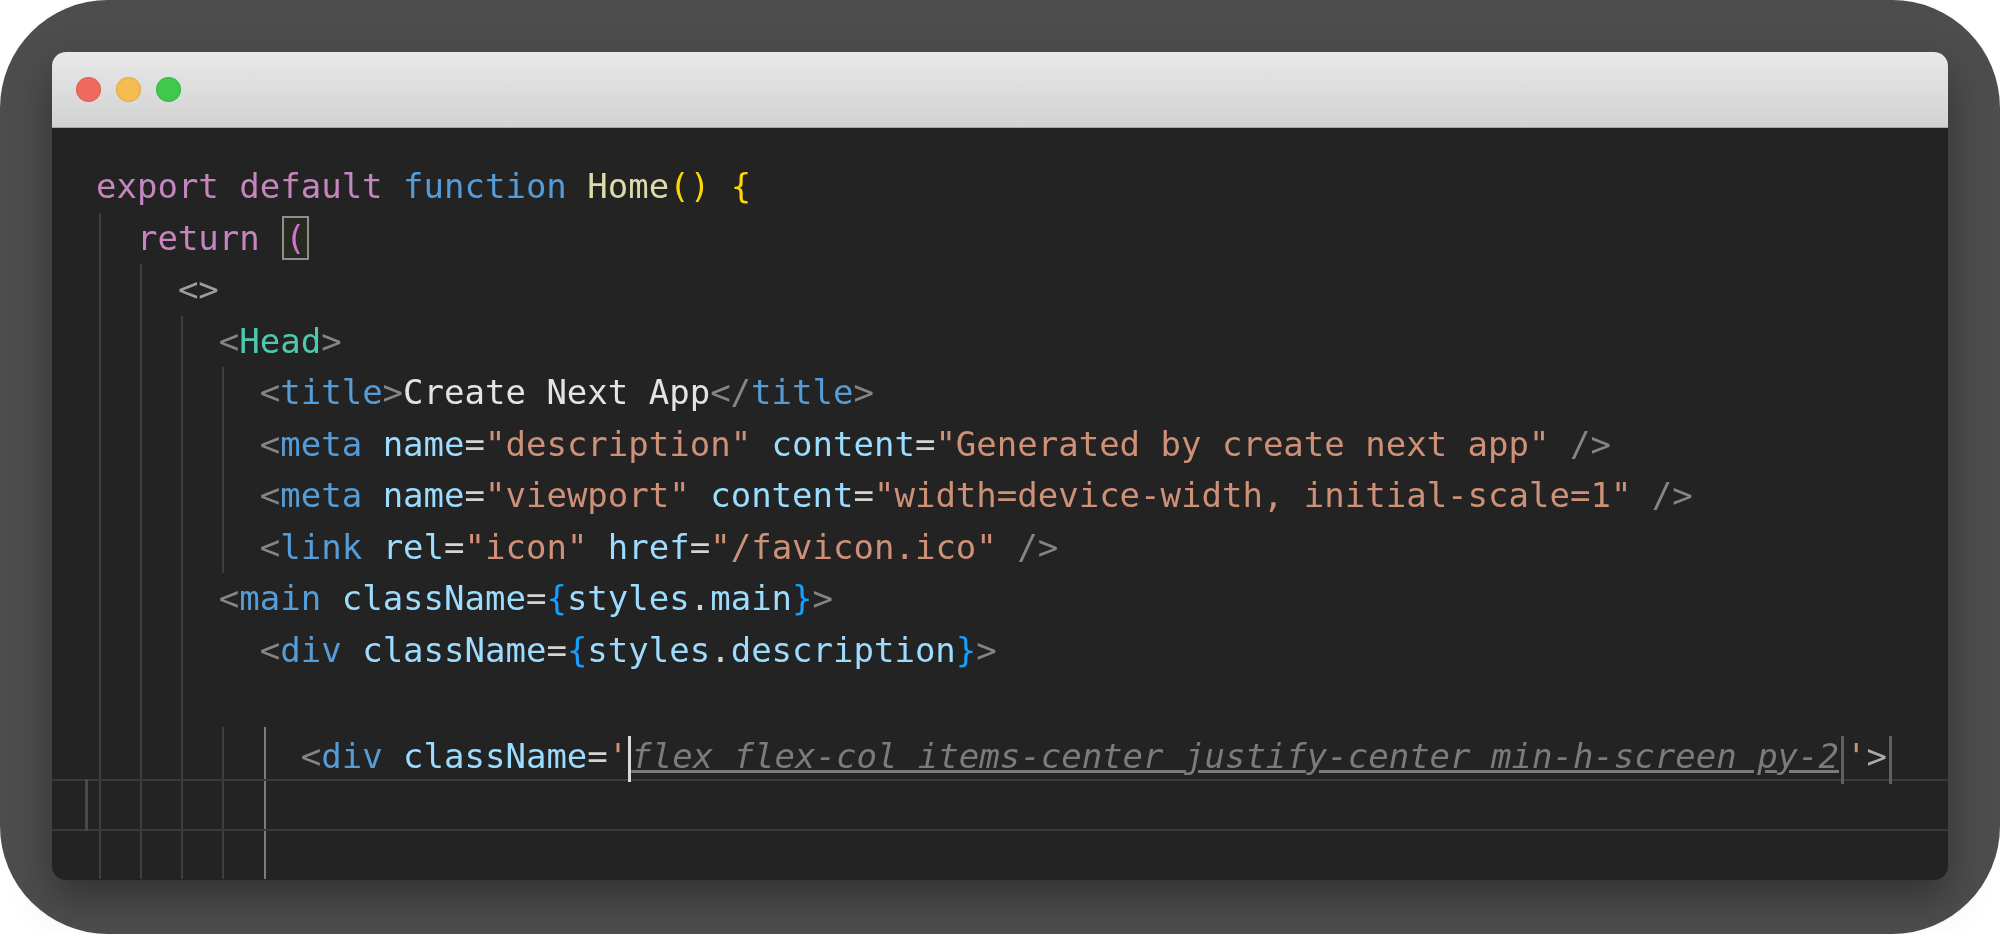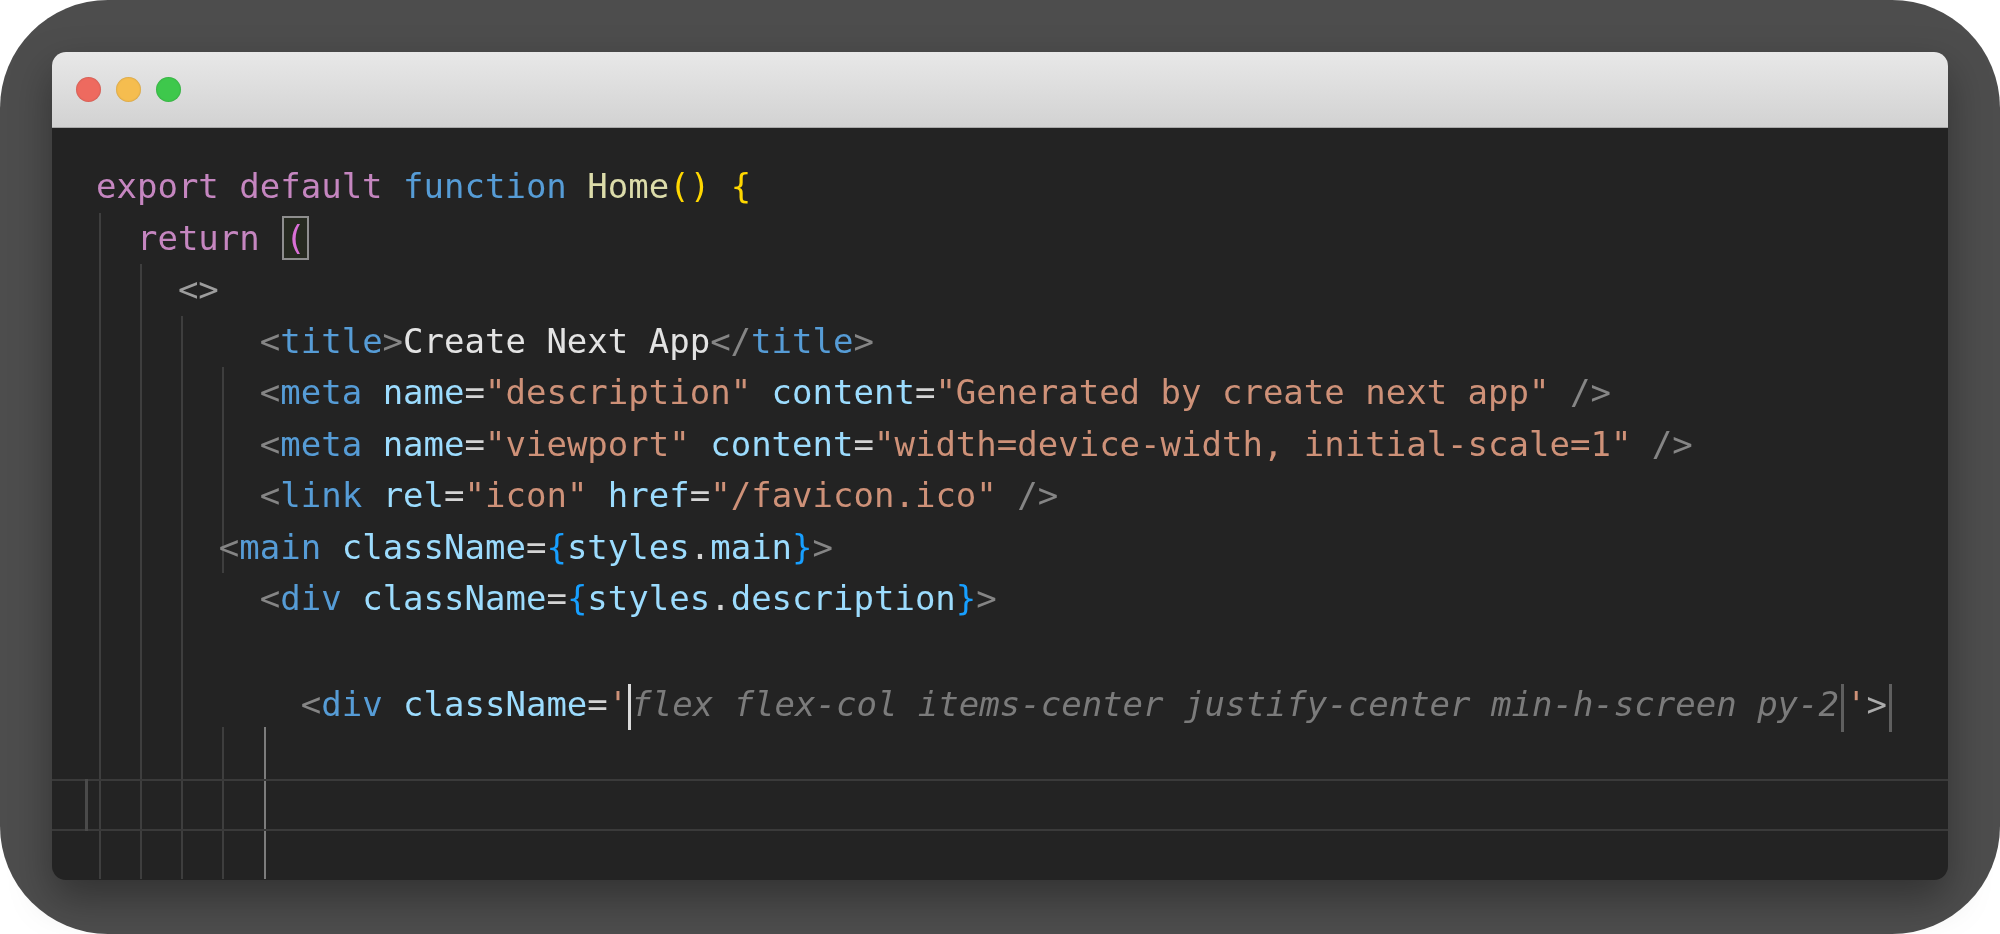--- a/index.html
+++ b/index.html
@@ -22,21 +22,21 @@
   .editor{position:relative;height:605px;background:#232323;}
   .guide{position:absolute;width:2px;background:#3e3e3e;}
   .guide.active{background:#7c7c7c;}
   .linehl{
     position:absolute;left:0;width:100%;top:651px;height:48px;
     border-top:2px solid #3a3a3a;border-bottom:2px solid #3a3a3a;box-sizing:content-box;
   }
   .linehl-left{position:absolute;left:33px;top:651px;width:3px;height:52px;background:#4a4a4a;}
   .code{position:absolute;left:0;top:33px;width:100%;}
   .line{height:51.5px;line-height:51.5px;white-space:pre;font-size:34px;padding-left:44px;color:#d4d4d4;}
-  .tk-ghost{font-style:italic;}
+  .tk-ghost{font-style:italic;text-decoration:underline;}
   .tk-box{border:2px solid #8e8e8e;background:#262a20;padding:0 1px;margin:0 2px;}
   .cursor{
     display:inline-block;width:3px;height:46px;background:#dadada;
     vertical-align:text-bottom;transform:translateY(6px);
   }
   .vbar{
     display:inline-block;width:3px;height:48px;background:#5f5f5f;
     vertical-align:text-bottom;transform:translateY(8px);margin:0 2px;
   }
 </style>
@@ -59,20 +59,21 @@
           <div class="guide" style="left: 170px; top: 239px; height: 206px;"></div>
           <div class="guide" style="left: 170px; top: 599px; height: 152px;"></div>
           <div class="guide active" style="left: 212px; top: 599px; height: 152px;"></div>
         </div>
       <div class="linehl"></div>
       <div class="linehl-left"></div>
       <div class="code" id="code">
           <div class="line"><span style="color: rgb(197, 134, 192);">export default</span><span style="color: rgb(212, 212, 212);"> </span><span style="color: rgb(86, 156, 214);">function</span><span style="color: rgb(212, 212, 212);"> </span><span style="color: rgb(220, 220, 170);">Home</span><span style="color: rgb(255, 215, 0);">()</span><span style="color: rgb(212, 212, 212);"> </span><span style="color: rgb(255, 215, 0);">{</span></div>
           <div class="line"><span style="color: rgb(212, 212, 212);">  </span><span style="color: rgb(197, 134, 192);">return</span><span style="color: rgb(212, 212, 212);"> </span><span class="tk-box" style="color: rgb(218, 112, 214);">(</span></div>
           <div class="line"><span style="color: rgb(212, 212, 212);">    </span><span style="color: rgb(157, 157, 157);">&lt;&gt;</span></div>
+          <div class="line"><span style="color: rgb(212, 212, 212);">      </span><span style="color: rgb(133, 133, 133);">&lt;</span><span style="color: rgb(78, 201, 176);">Head</span><span style="color: rgb(133, 133, 133);">&gt;</span></div>
           <div class="line"><span style="color: rgb(212, 212, 212);">        </span><span style="color: rgb(133, 133, 133);">&lt;</span><span style="color: rgb(86, 156, 214);">title</span><span style="color: rgb(133, 133, 133);">&gt;</span><span style="color: rgb(227, 227, 227);">Create Next App</span><span style="color: rgb(133, 133, 133);">&lt;/</span><span style="color: rgb(86, 156, 214);">title</span><span style="color: rgb(133, 133, 133);">&gt;</span></div>
           <div class="line"><span style="color: rgb(212, 212, 212);">        </span><span style="color: rgb(133, 133, 133);">&lt;</span><span style="color: rgb(86, 156, 214);">meta</span><span style="color: rgb(212, 212, 212);"> </span><span style="color: rgb(156, 220, 254);">name</span><span style="color: rgb(212, 212, 212);">=</span><span style="color: rgb(206, 145, 120);">"description"</span><span style="color: rgb(212, 212, 212);"> </span><span style="color: rgb(156, 220, 254);">content</span><span style="color: rgb(212, 212, 212);">=</span><span style="color: rgb(206, 145, 120);">"Generated by create next app"</span><span style="color: rgb(212, 212, 212);"> </span><span style="color: rgb(133, 133, 133);">/&gt;</span></div>
           <div class="line"><span style="color: rgb(212, 212, 212);">        </span><span style="color: rgb(133, 133, 133);">&lt;</span><span style="color: rgb(86, 156, 214);">meta</span><span style="color: rgb(212, 212, 212);"> </span><span style="color: rgb(156, 220, 254);">name</span><span style="color: rgb(212, 212, 212);">=</span><span style="color: rgb(206, 145, 120);">"viewport"</span><span style="color: rgb(212, 212, 212);"> </span><span style="color: rgb(156, 220, 254);">content</span><span style="color: rgb(212, 212, 212);">=</span><span style="color: rgb(206, 145, 120);">"width=device-width, initial-scale=1"</span><span style="color: rgb(212, 212, 212);"> </span><span style="color: rgb(133, 133, 133);">/&gt;</span></div>
           <div class="line"><span style="color: rgb(212, 212, 212);">        </span><span style="color: rgb(133, 133, 133);">&lt;</span><span style="color: rgb(86, 156, 214);">link</span><span style="color: rgb(212, 212, 212);"> </span><span style="color: rgb(156, 220, 254);">rel</span><span style="color: rgb(212, 212, 212);">=</span><span style="color: rgb(206, 145, 120);">"icon"</span><span style="color: rgb(212, 212, 212);"> </span><span style="color: rgb(156, 220, 254);">href</span><span style="color: rgb(212, 212, 212);">=</span><span style="color: rgb(206, 145, 120);">"/favicon.ico"</span><span style="color: rgb(212, 212, 212);"> </span><span style="color: rgb(133, 133, 133);">/&gt;</span></div>
           <div class="line"><span style="color: rgb(212, 212, 212);">      </span><span style="color: rgb(133, 133, 133);">&lt;</span><span style="color: rgb(86, 156, 214);">main</span><span style="color: rgb(212, 212, 212);"> </span><span style="color: rgb(156, 220, 254);">className</span><span style="color: rgb(212, 212, 212);">=</span><span style="color: rgb(23, 159, 255);">{</span><span style="color: rgb(156, 220, 254);">styles</span><span style="color: rgb(212, 212, 212);">.</span><span style="color: rgb(156, 220, 254);">main</span><span style="color: rgb(23, 159, 255);">}</span><span style="color: rgb(133, 133, 133);">&gt;</span></div>
           <div class="line"><span style="color: rgb(212, 212, 212);">        </span><span style="color: rgb(133, 133, 133);">&lt;</span><span style="color: rgb(86, 156, 214);">div</span><span style="color: rgb(212, 212, 212);"> </span><span style="color: rgb(156, 220, 254);">className</span><span style="color: rgb(212, 212, 212);">=</span><span style="color: rgb(23, 159, 255);">{</span><span style="color: rgb(156, 220, 254);">styles</span><span style="color: rgb(212, 212, 212);">.</span><span style="color: rgb(156, 220, 254);">description</span><span style="color: rgb(23, 159, 255);">}</span><span style="color: rgb(133, 133, 133);">&gt;</span></div>
           <div class="line"></div>
           <div class="line"><span style="color: rgb(212, 212, 212);">          </span><span style="color: rgb(133, 133, 133);">&lt;</span><span style="color: rgb(86, 156, 214);">div</span><span style="color: rgb(212, 212, 212);"> </span><span style="color: rgb(156, 220, 254);">className</span><span style="color: rgb(212, 212, 212);">=</span><span style="color: rgb(206, 145, 120);">'</span><span class="cursor"></span><span class="tk-ghost" style="color: rgb(123, 123, 123);">flex flex-col items-center justify-center min-h-screen py-2</span><span class="vbar"></span><span style="color: rgb(206, 145, 120);">'</span><span style="color: rgb(171, 171, 171);">&gt;</span><span class="vbar"></span></div>
         </div>
     </div>

